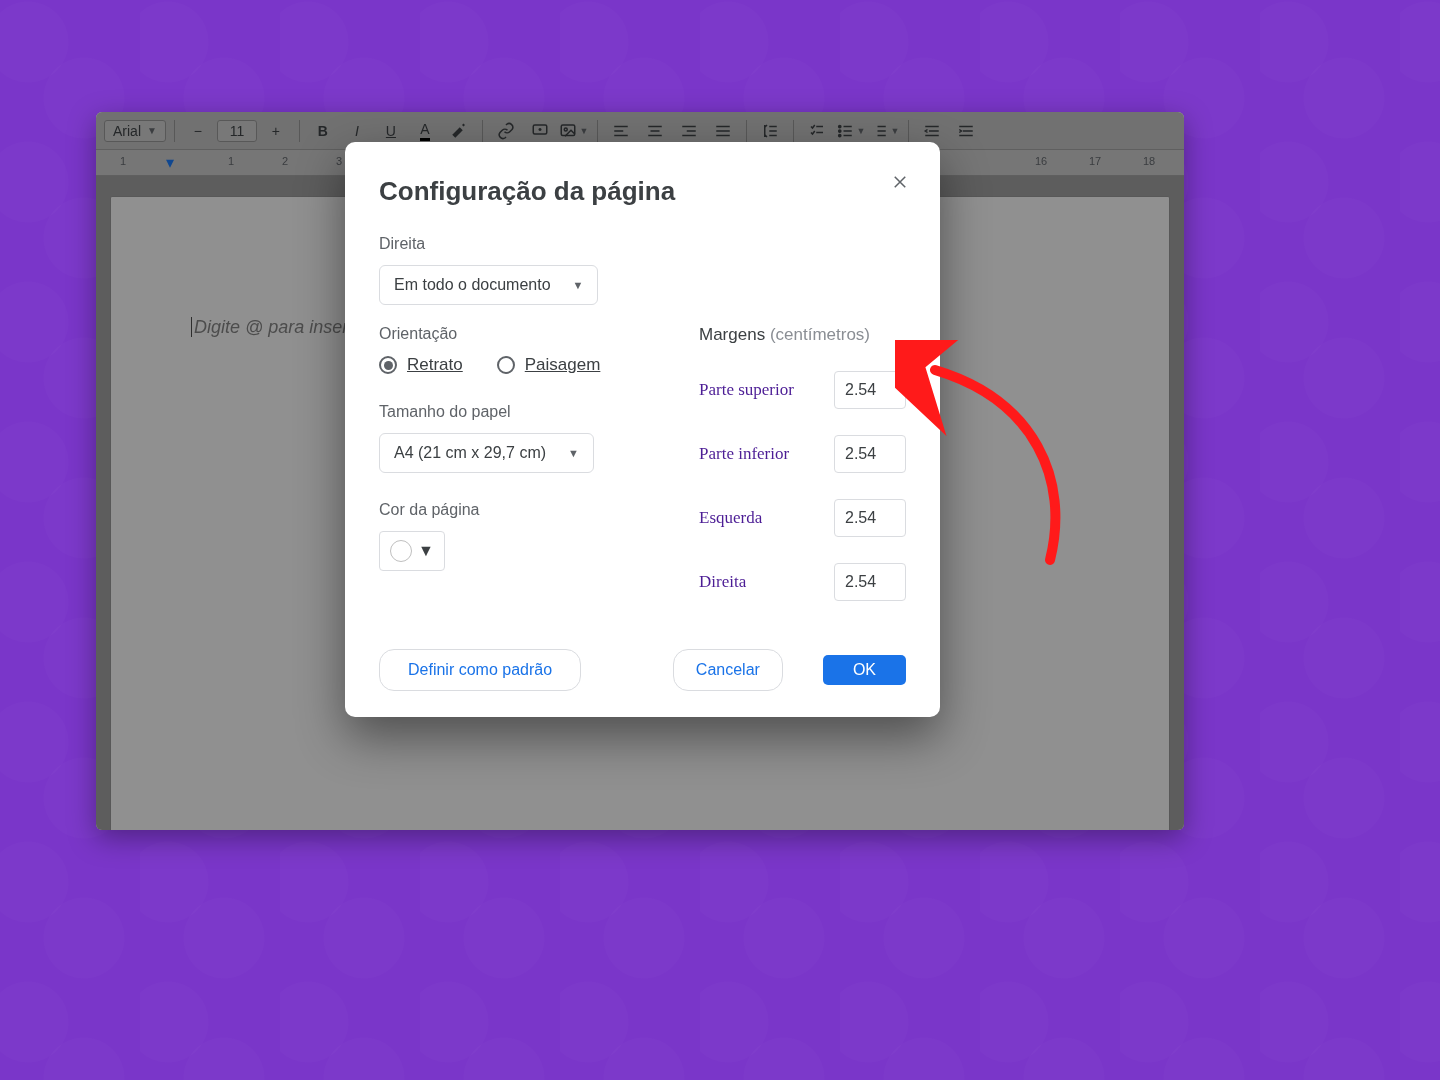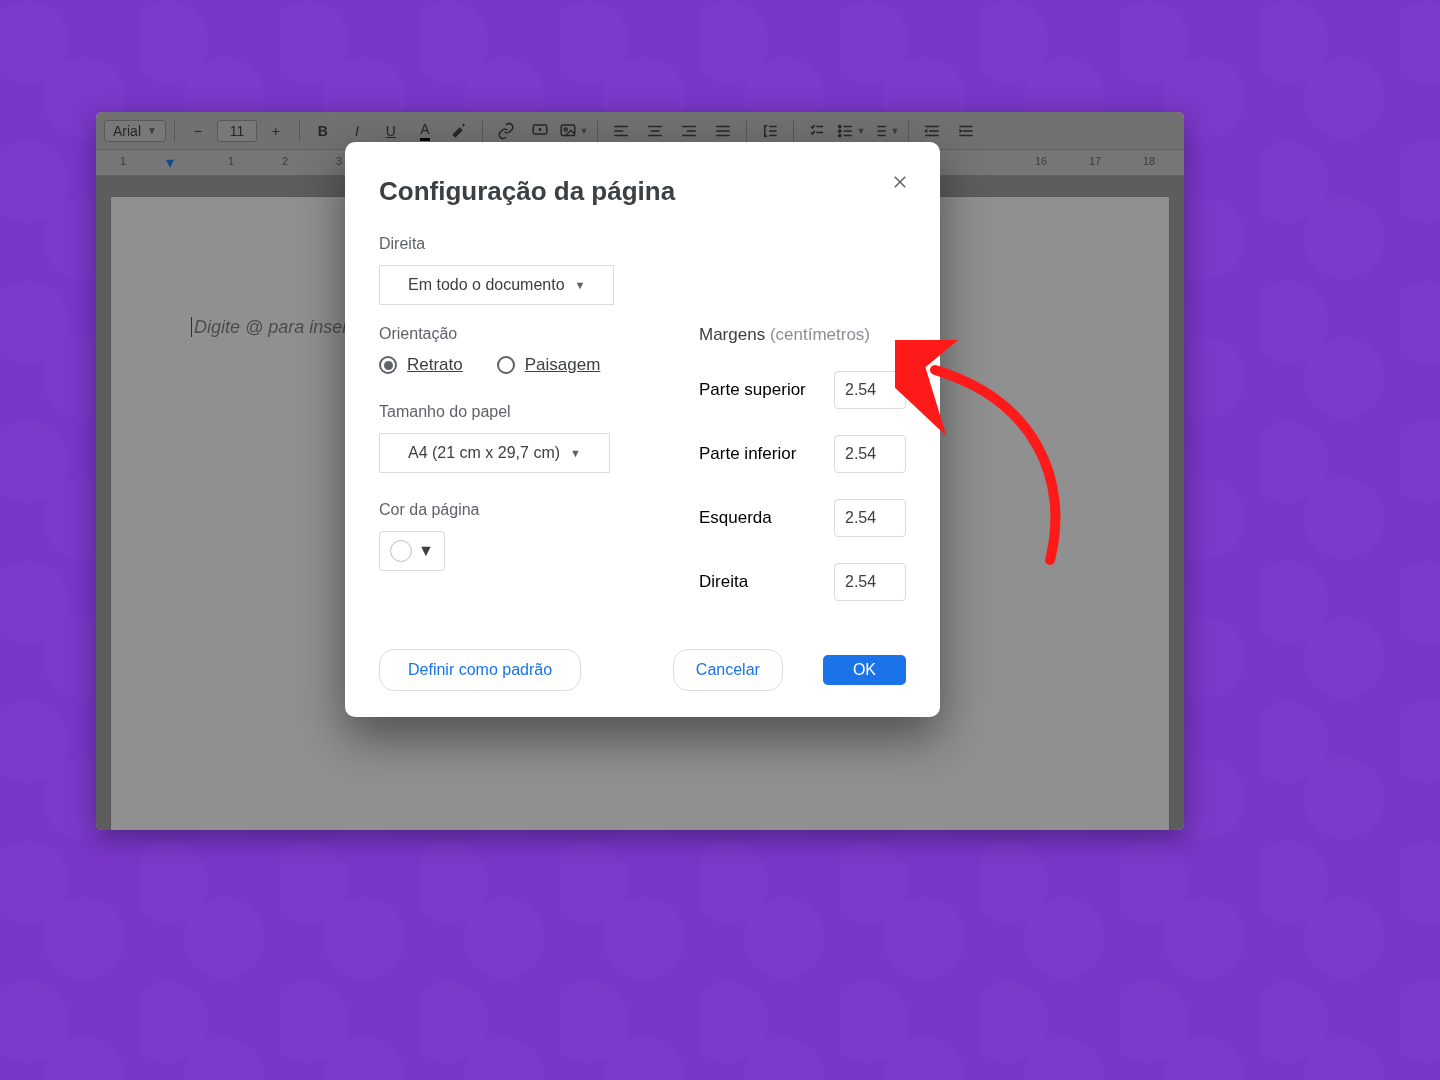--- a/index.html
+++ b/index.html
@@ -56,43 +56,43 @@
     background:#fff; border-radius:10px; padding:34px 34px 26px;
     box-shadow: 0 20px 48px rgba(0,0,0,.45);
     color:#3c4043;
   }
   .dialog-title { font-size:26px; color:#3c4043; font-weight:700; }
   .close-x { position:absolute; top:26px; right:26px; width:28px; height:28px; display:flex; align-items:center; justify-content:center; color:#5f6368; cursor:pointer; }
   .close-x svg { width:18px; height:18px; }
 
   .section-label { font-size:16px; color:#5f6368; margin-top:28px; margin-bottom:12px; }
   .dropdown {
-    display:inline-flex; align-items:center; gap:10px;
-    border:1px solid #dadce0; border-radius:0; padding:10px 28px;
+    display:inline-flex; align-items:center; gap:22px;
+    border:1px solid #dadce0; border-radius:6px; padding:10px 14px;
     font-size:16px; color:#3c4043; cursor:pointer; background:#fff;
   }
   .dropdown .caret { font-size:11px; color:#5f6368; }
 
   .two-col { display:flex; gap:60px; margin-top:20px; }
   .left-col { flex:0 0 260px; }
   .right-col { flex:1; }
 
   .radio-row { display:flex; gap:34px; align-items:center; font-size:17px; color:#3c4043;text-decoration:underline; }
   .radio { display:flex; align-items:center; gap:10px; cursor:pointer; }
   .radio .bullet { width:18px; height:18px; border:2px solid #5f6368; border-radius:50%; display:flex; align-items:center; justify-content:center; }
   .radio.checked .bullet { border-color:#5f6368; }
   .radio.checked .bullet::after { content:''; width:9px; height:9px; background:#5f6368; border-radius:50%; }
 
   .color-swatch { display:inline-flex; align-items:center; gap:6px; border:1px solid #dadce0; border-radius:4px; padding:8px 10px; cursor:pointer; }
   .color-swatch .circle { width:22px; height:22px; border:1px solid #bfbfbf; border-radius:50%; background:#fff; }
 
   .margins-title { font-size:17px; color:#3c4043; }
   .margins-title .unit { color:#8a8e94; }
   .margin-row { display:flex; align-items:center; justify-content:space-between; margin-top:26px; gap:16px; }
-  .margin-row label { font-size:17px; color:#000000; }
+  .margin-row label { font-size:17px; color:#4c1d95;font-family:Liberation Serif, serif; }
   .margin-row input { width:72px; padding:9px 10px; border:1px solid #dadce0; border-radius:4px; font-size:16px; text-align:left; color:#3c4043; }
 
   .dialog-actions { display:flex; gap:20px; margin-top:48px; align-items:center; }
   .btn-outline { border:1px solid #dadce0; background:#fff; color:#1a73e8; font-size:16px; padding:11px 22px; border-radius:15px; cursor:pointer; }
   .btn-outline.wide { padding:11px 28px; }
   .spacer { flex:1; }
   .btn-primary { background:#1a73e8; color:#fff; font-size:16px; padding:6px 30px; border:none; border-radius:5px; cursor:pointer; font-weight:500;margin-left:20px; }
 
   
   .anno-arrow { position:absolute; left:895px; top:340px; pointer-events:none; }

